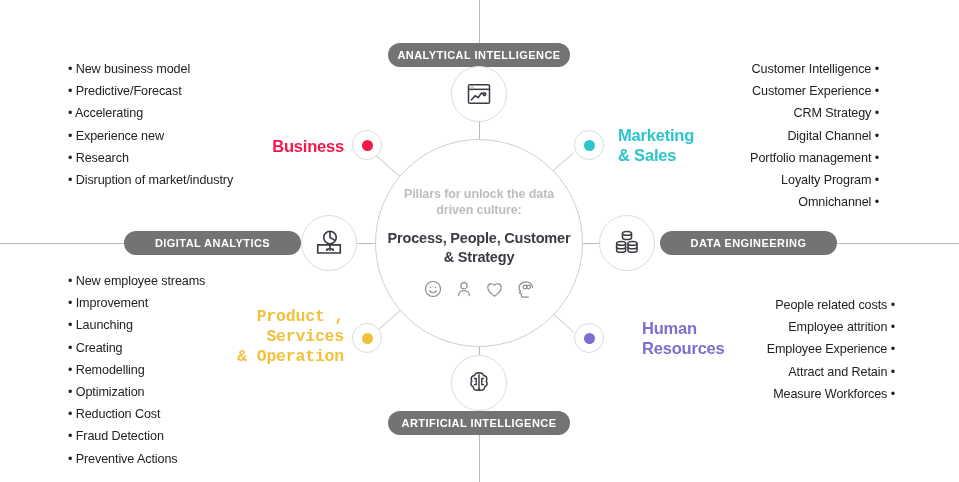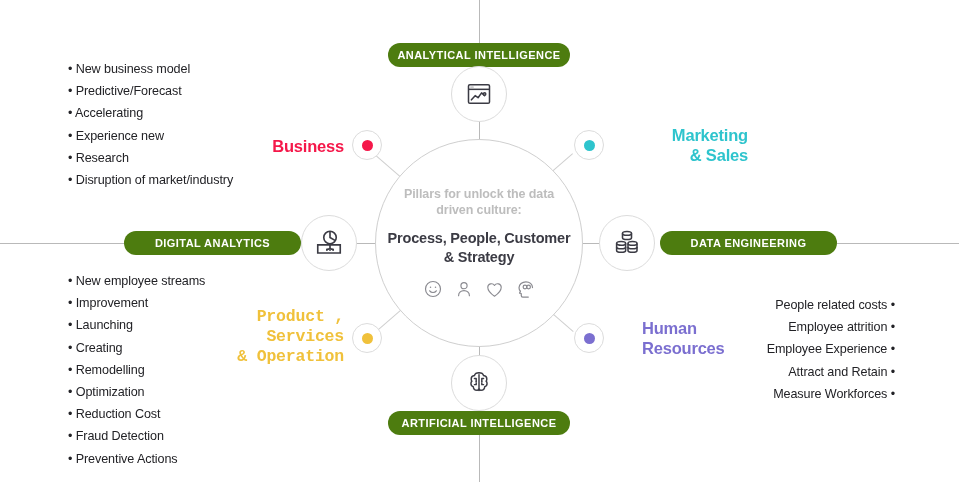--- a/index.html
+++ b/index.html
@@ -72,21 +72,21 @@
     display: flex;
     gap: 11px;
     align-items: center;
     justify-content: center;
   }
   #center-icons svg { display: block; }
 
   
   .pill {
     position: absolute;
-    background: #4d7c0f;
+    background: #737373;
     color: #ffffff;
     border-radius: 14px;
     font-size: 11px;
     font-weight: bold;
     letter-spacing: 0.45px;
     display: flex;
     align-items: center;
     justify-content: center;
     height: 24px;
     box-sizing: border-box;
@@ -142,21 +142,21 @@
   
   .cat-title {
     position: absolute;
     font-size: 16.5px;
     font-weight: bold;
     line-height: 1.22;
     letter-spacing: -0.2px;
     white-space: pre-line;
   }
   #title-business  { left: 258px; top: 136px; text-align: right; width: 86px; }
-  #title-marketing { left: 618px; top: 125px; text-align: right;  width: 130px; }
+  #title-marketing { left: 618px; top: 125px; text-align: left;  width: 130px; }
   #title-product   { left: 196px; top: 307px; text-align: right; width: 148px; }
   #title-hr        { left: 618px; top: 318px; text-align: left;  width: 140px; margin-left: 24px; }
 
   
   .list {
     position: absolute;
     font-size: 12.6px;
     color: #222226;
     line-height: 22.2px;
     letter-spacing: -0.1px;
@@ -322,20 +322,29 @@
     <div>• Improvement</div>
     <div>• Launching</div>
     <div>• Creating</div>
     <div>• Remodelling</div>
     <div>• Optimization</div>
     <div>• Reduction Cost</div>
     <div>• Fraud Detection</div>
     <div>• Preventive Actions</div>
   </div>
 
+  <div class="list right" id="list-marketing">
+    <div>Customer Intelligence •</div>
+    <div>Customer Experience •</div>
+    <div>CRM Strategy •</div>
+    <div>Digital Channel •</div>
+    <div>Portfolio management •</div>
+    <div>Loyalty Program •</div>
+    <div>Omnichannel •</div>
+  </div>
 
   <div class="list right" id="list-hr">
     <div>People related costs •</div>
     <div>Employee attrition •</div>
     <div>Employee Experience •</div>
     <div>Attract and Retain •</div>
     <div>Measure Workforces •</div>
   </div>
 
 </div>

